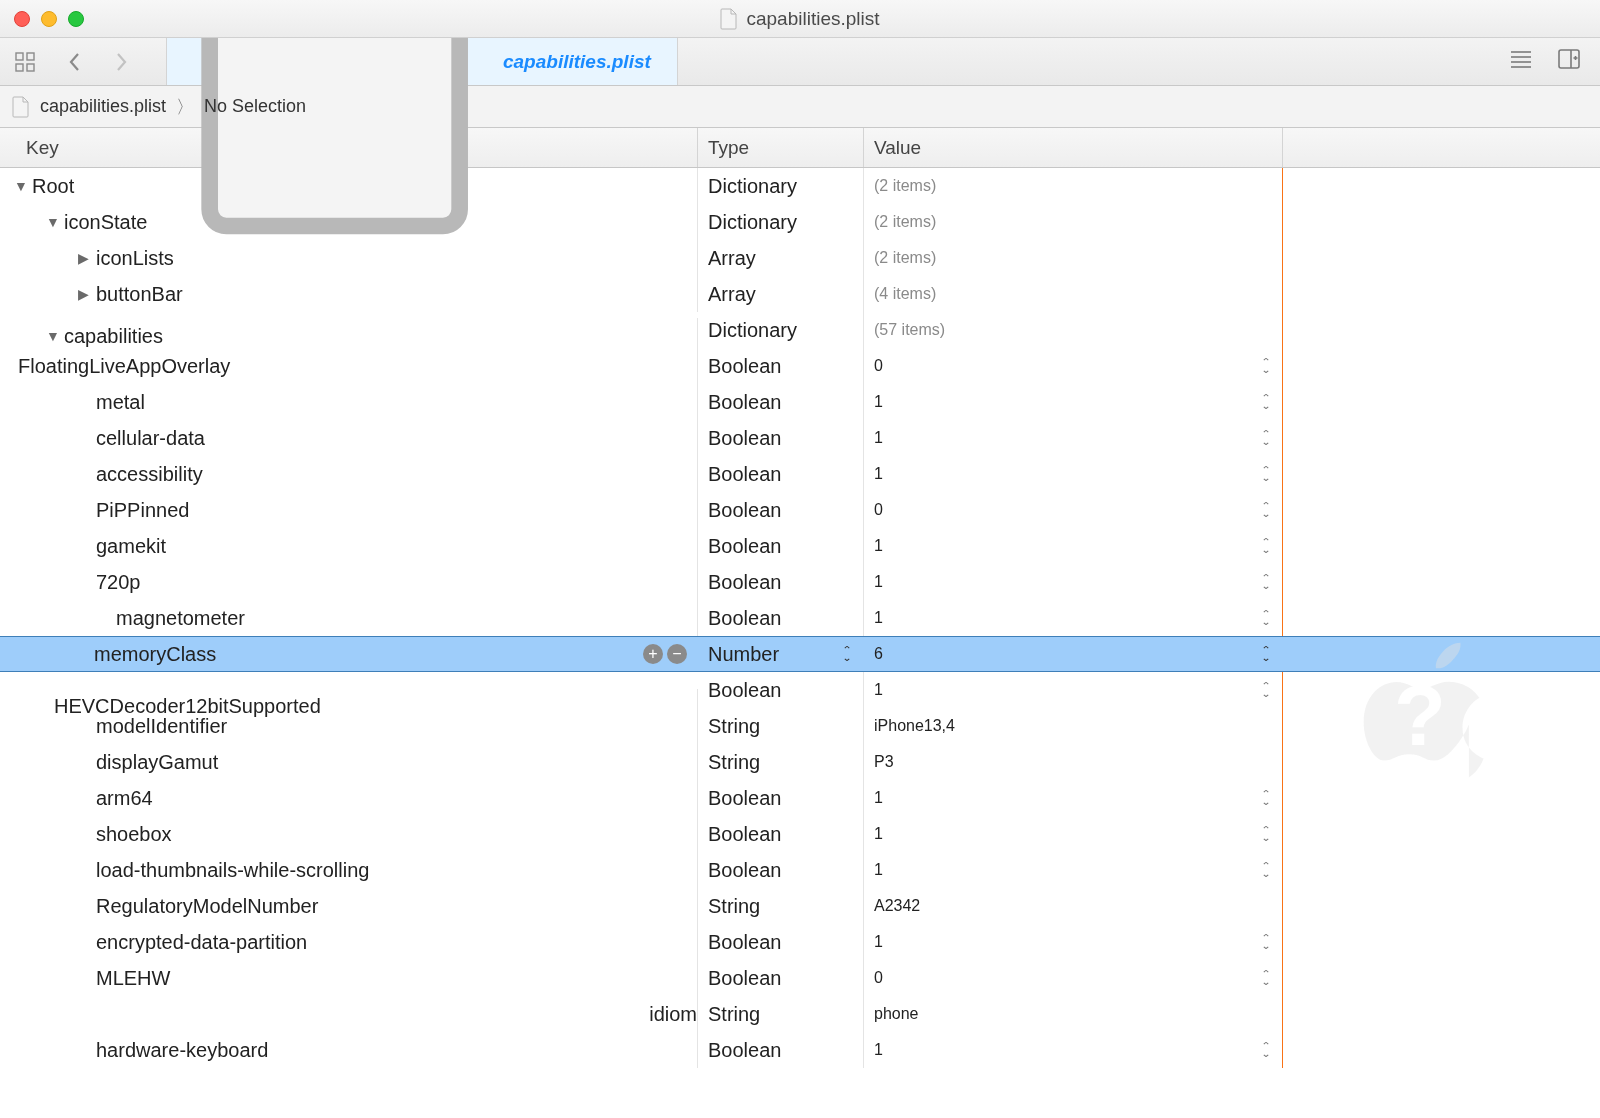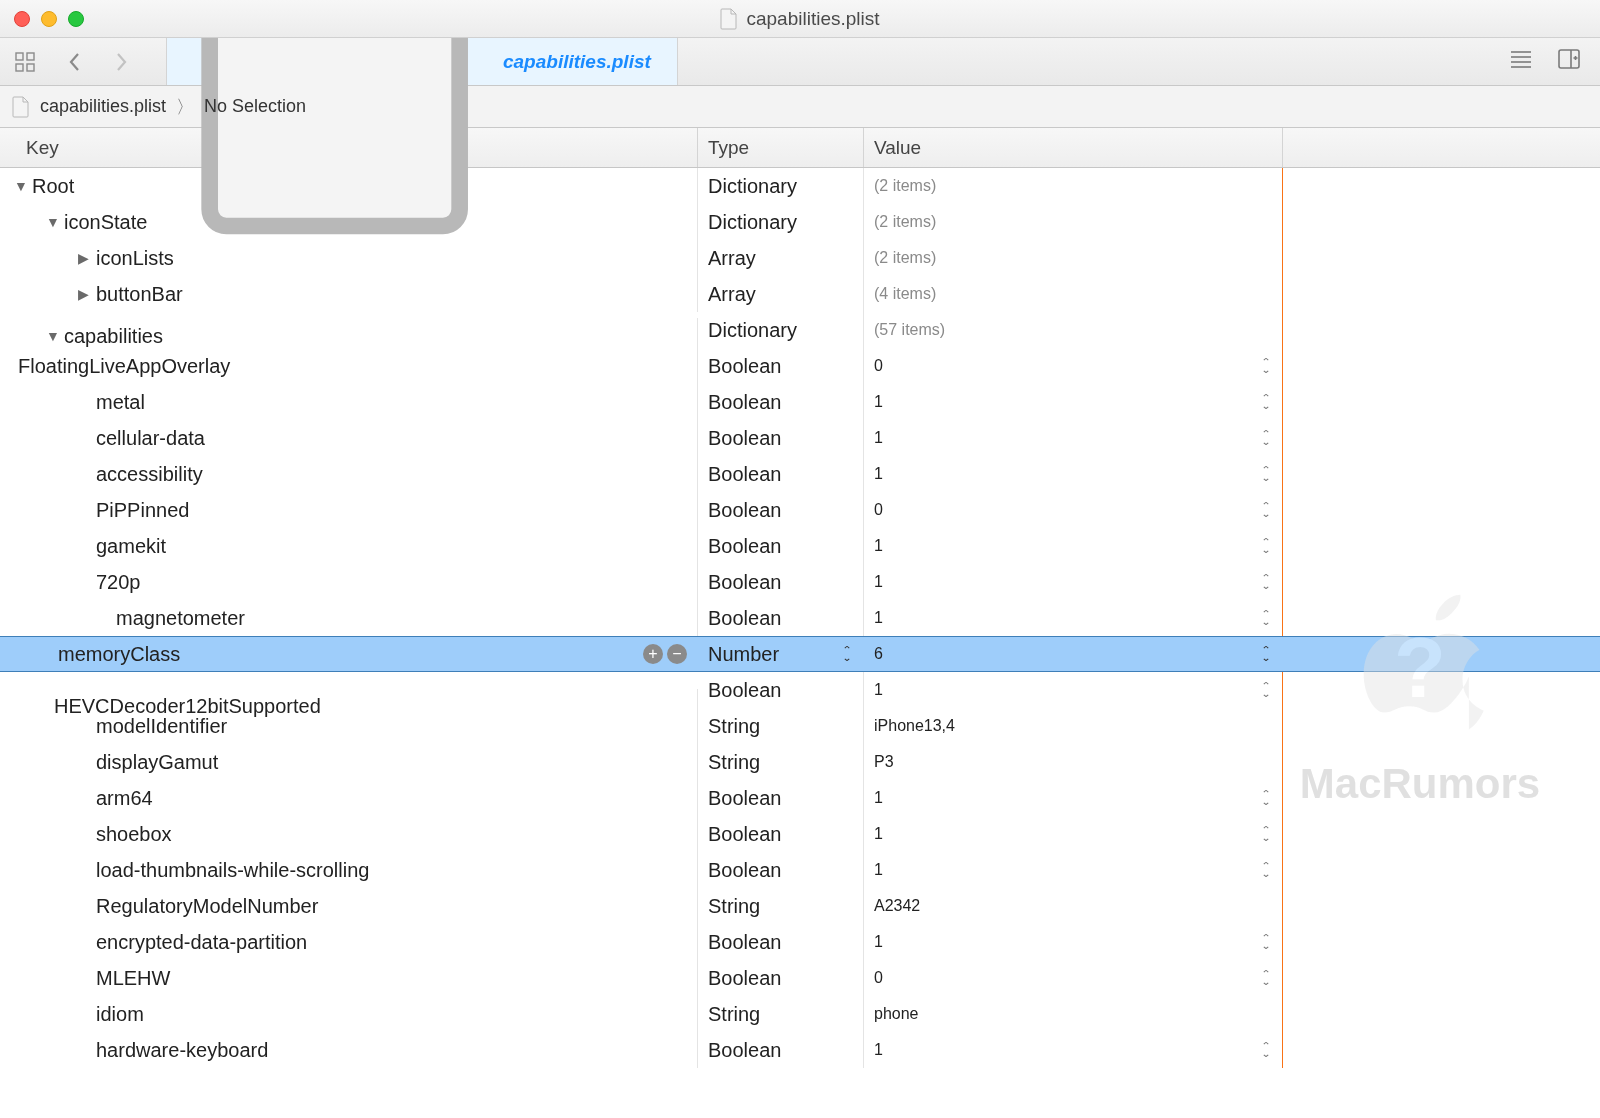--- a/index.html
+++ b/index.html
@@ -471,21 +471,21 @@
       </div>
       <div class="cell-type">
         <span>Boolean</span>
       </div>
       <div class="cell-value">
         <span class="value-plain">1</span>
         <span class="stepper"></span>
       </div>
     </div>
     <div class="row selected">
-      <div class="cell-key" style="padding-left: 40px;">
+      <div class="cell-key" style="padding-left: 76px;">
         <span class="disclosure none"></span>
         <span>memoryClass</span>
         <span class="plusminus">
           <span class="pm">+</span>
           <span class="pm">−</span>
         </span>
       </div>
       <div class="cell-type">
         <span>Number</span>
         <span class="stepper"></span>
@@ -603,21 +603,21 @@
       </div>
       <div class="cell-type">
         <span>Boolean</span>
       </div>
       <div class="cell-value">
         <span class="value-plain">0</span>
         <span class="stepper"></span>
       </div>
     </div>
     <div class="row">
-      <div class="cell-key" style="padding-left: 78px;">
+      <div class="cell-key" style="padding-left: 78px; justify-content: flex-end;">
         <span class="disclosure none"></span>
         <span>idiom</span>
       </div>
       <div class="cell-type">
         <span>String</span>
       </div>
       <div class="cell-value">
         <span class="value-plain">phone</span>
       </div>
     </div>
@@ -636,14 +636,13 @@
     </div>
   </div>
 
 <div class="watermark">
   <div class="apple">
     <svg viewBox="0 0 100 120" fill="#e2e2e2">
       <path d="M71 26c-4 5-10 9-16 8-1-6 3-12 7-16 4-5 11-8 16-8 1 6-3 12-7 16zM86 87c-3 7-5 10-9 16-6 8-14 18-24 18-9 0-11-6-23-6-12 0-15 6-24 6C-3 121-13 104-13 85c0-25 16-38 31-38 10 0 18 7 24 7 6 0 15-8 27-7 5 0 18 2 27 15-1 0-16 9-16 28 0 22 20 29 20 29-1 2-4 11-14 18z" transform="translate(20,0) scale(0.75)"></path>
       <text x="50" y="80" text-anchor="middle" font-size="60" fill="#ffffff" font-weight="bold">?</text>
     </svg>
   </div>
-  <div>MacRumors</div>
 </div>
 
 </body></html>

